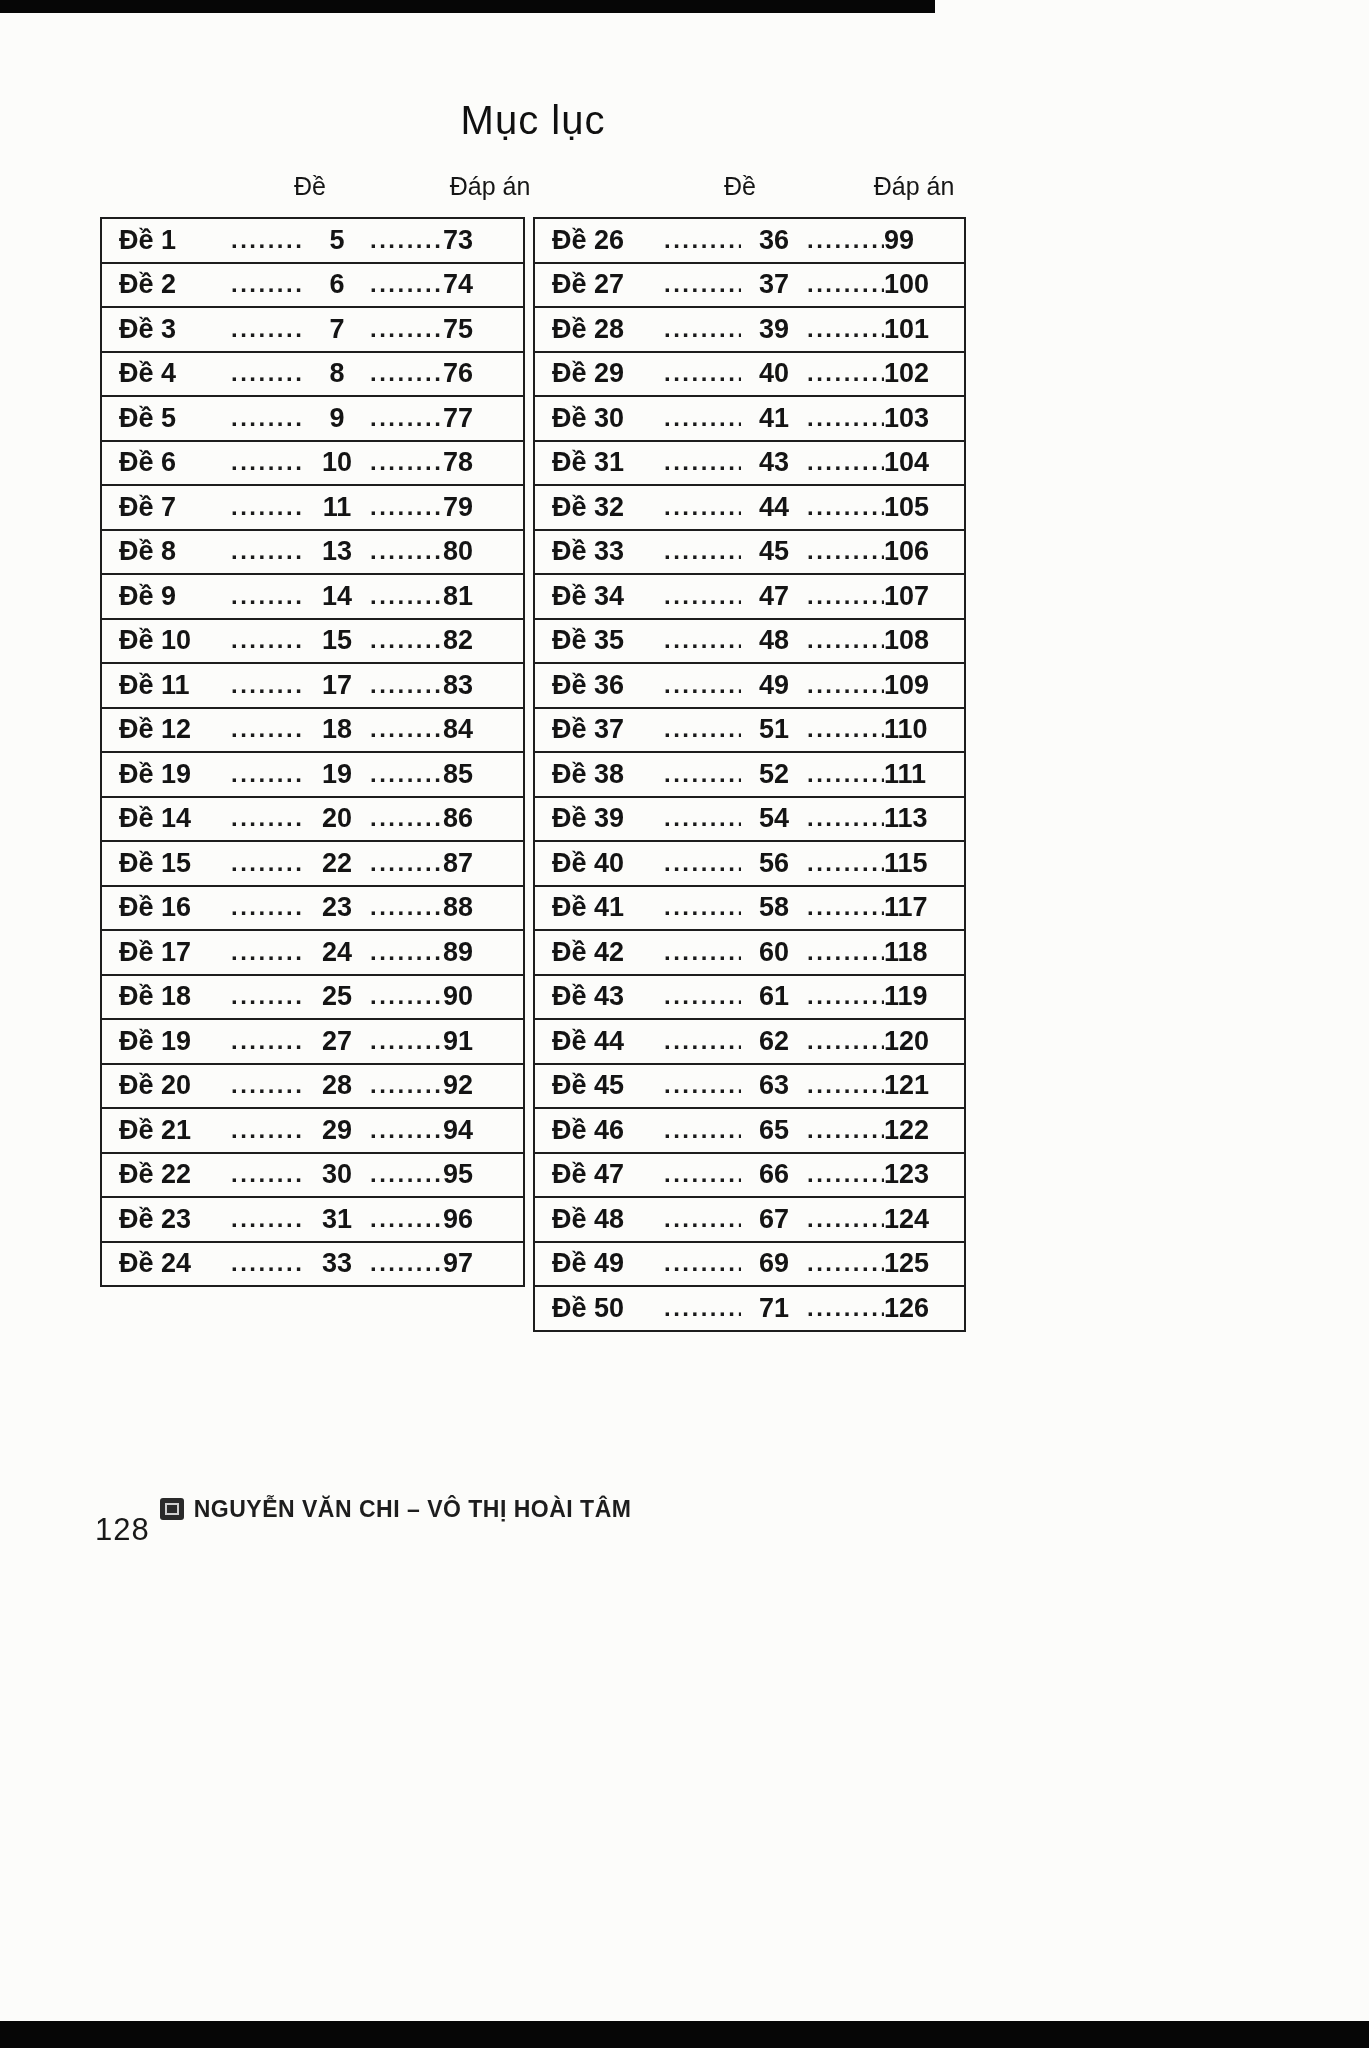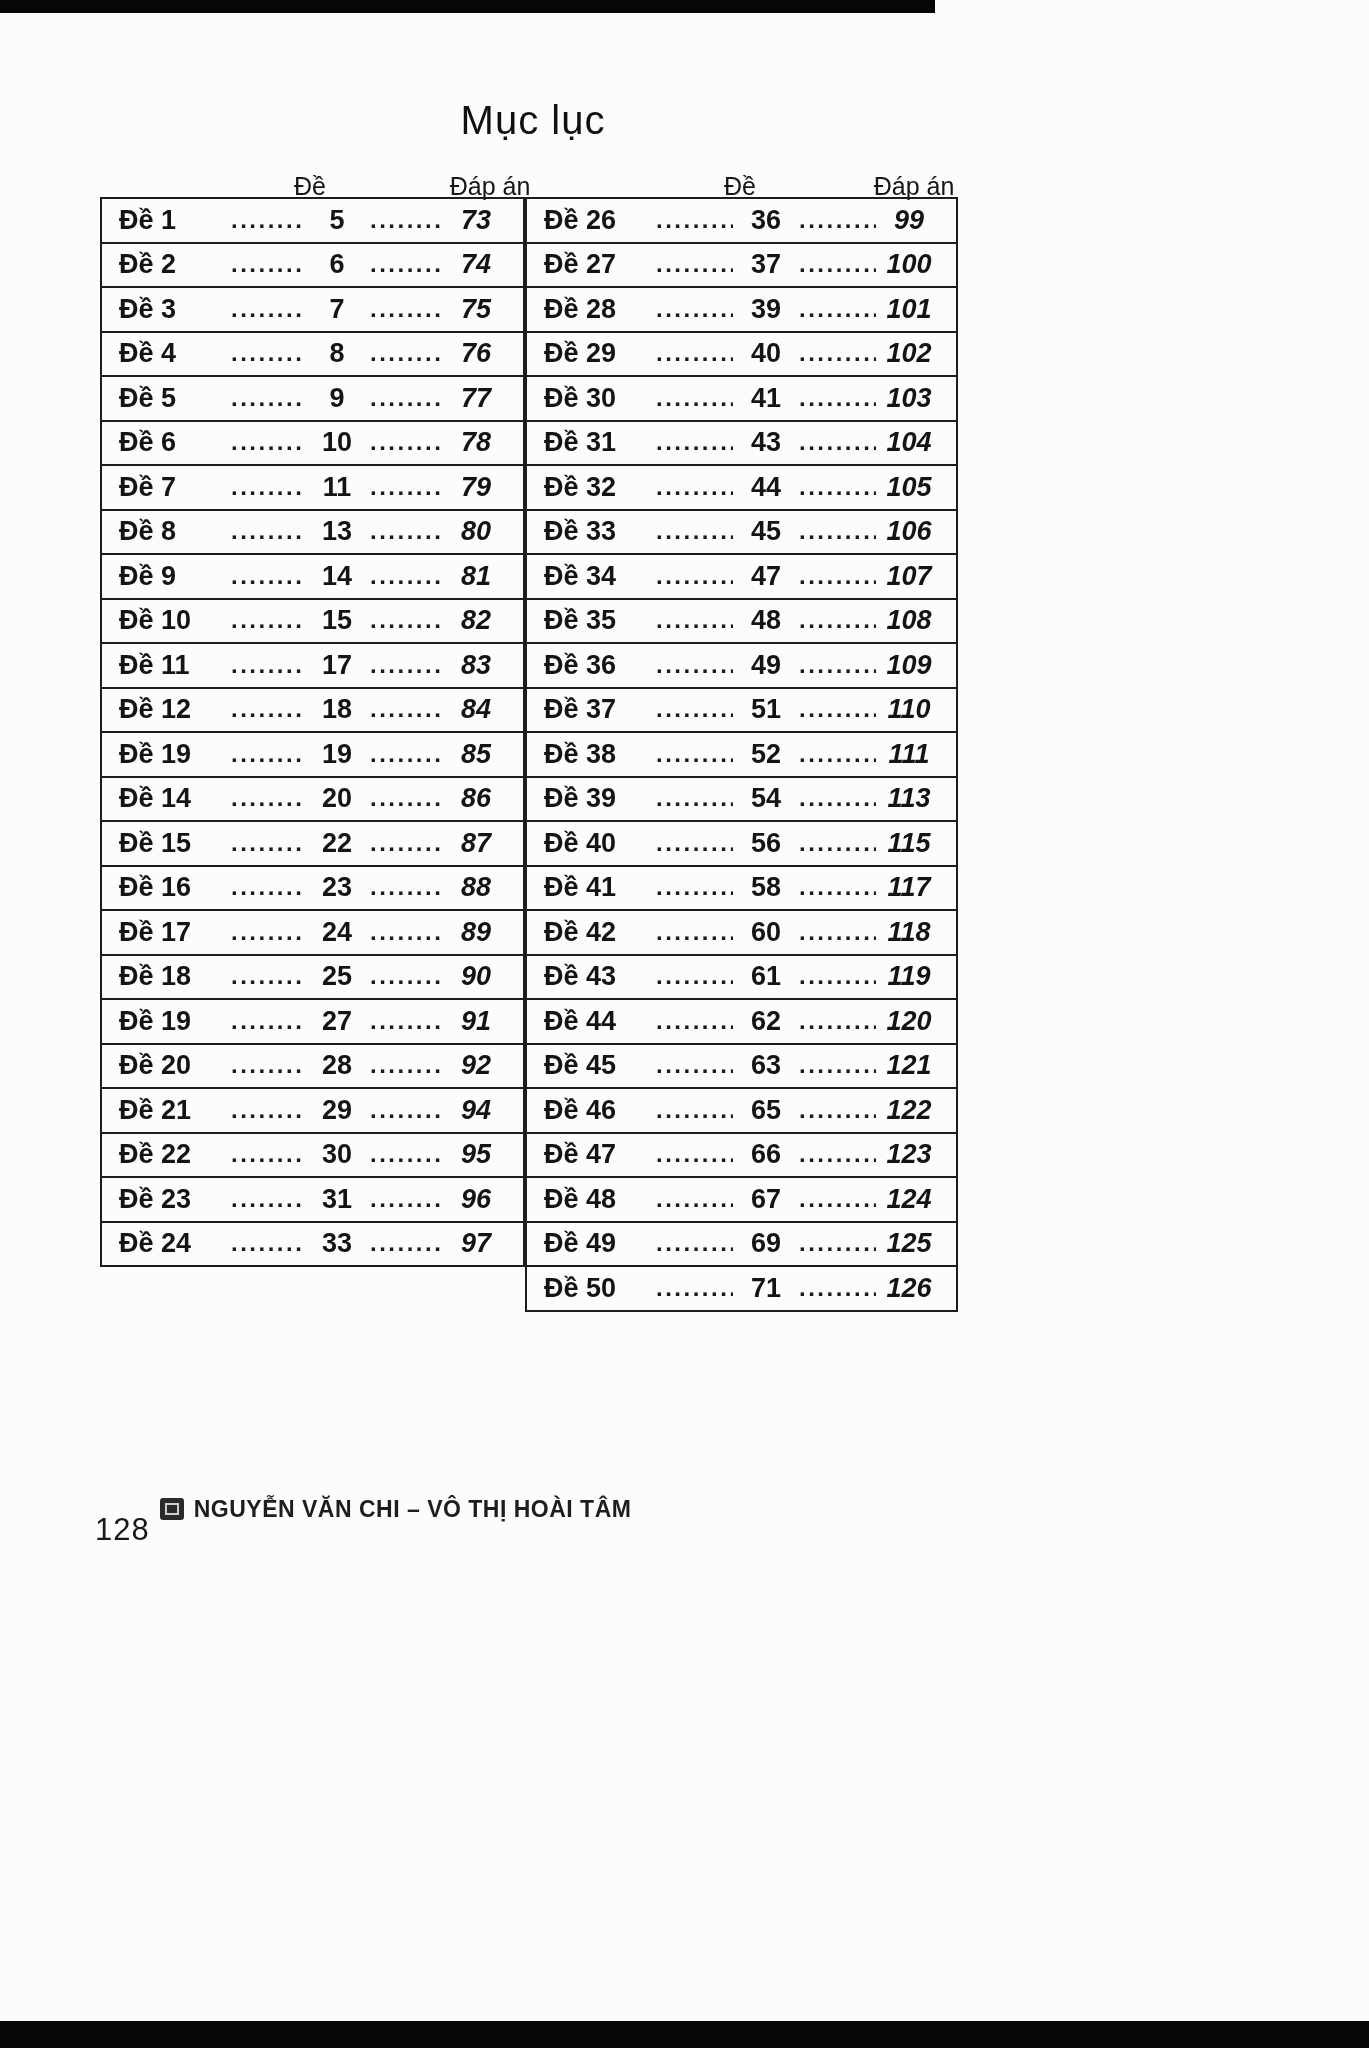--- a/index.html
+++ b/index.html
@@ -53,24 +53,25 @@
     color: #161616;
   }
   .col-headers .hdr { position: absolute; text-align: center; }
   .hdr-de-left   { left: 158px; width: 104px; }
   .hdr-dap-left  { left: 328px; width: 124px; }
   .hdr-de-right  { left: 588px; width: 104px; }
   .hdr-dap-right { left: 752px; width: 124px; }
 
   .toc-columns {
     position: absolute;
-    top: 197px;
+    top: 217px;
     left: 100px;
     width: 738px;
     display: flex;
+    gap: 8px;
   }
   .toc-col { display: block; }
   .toc-col.left  { width: 425px; }
   .toc-col.right { width: 433px; }
 
   .toc-row {
     box-sizing: border-box;
     height: 46.5px;
     border: 2px solid #1d1d1d;
     margin-top: -2px;
@@ -106,22 +107,21 @@
     font-size: 24px;
   }
   .num-de {
     width: 66px;
     flex-shrink: 0;
     text-align: center;
   }
   .num-dap {
     width: 66px;
     flex-shrink: 0;
-    text-align: center;
-    font-style: italic;
+    text-align: left;
   }
 
   .page-footer {
     position: absolute;
     top: 1470px;
     left: 95px;
     display: flex;
     align-items: center;
     gap: 10px;
   }

